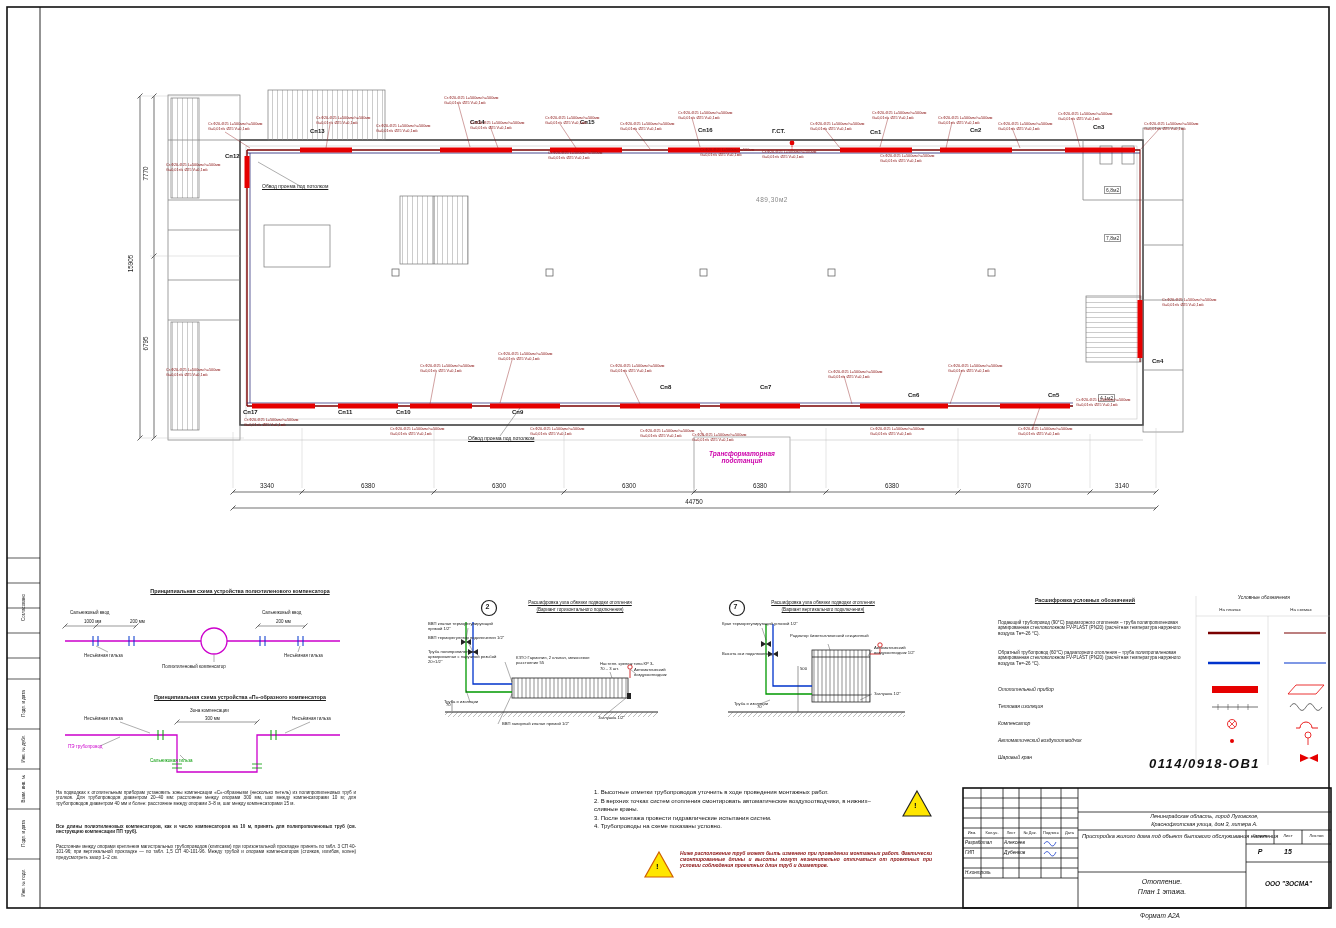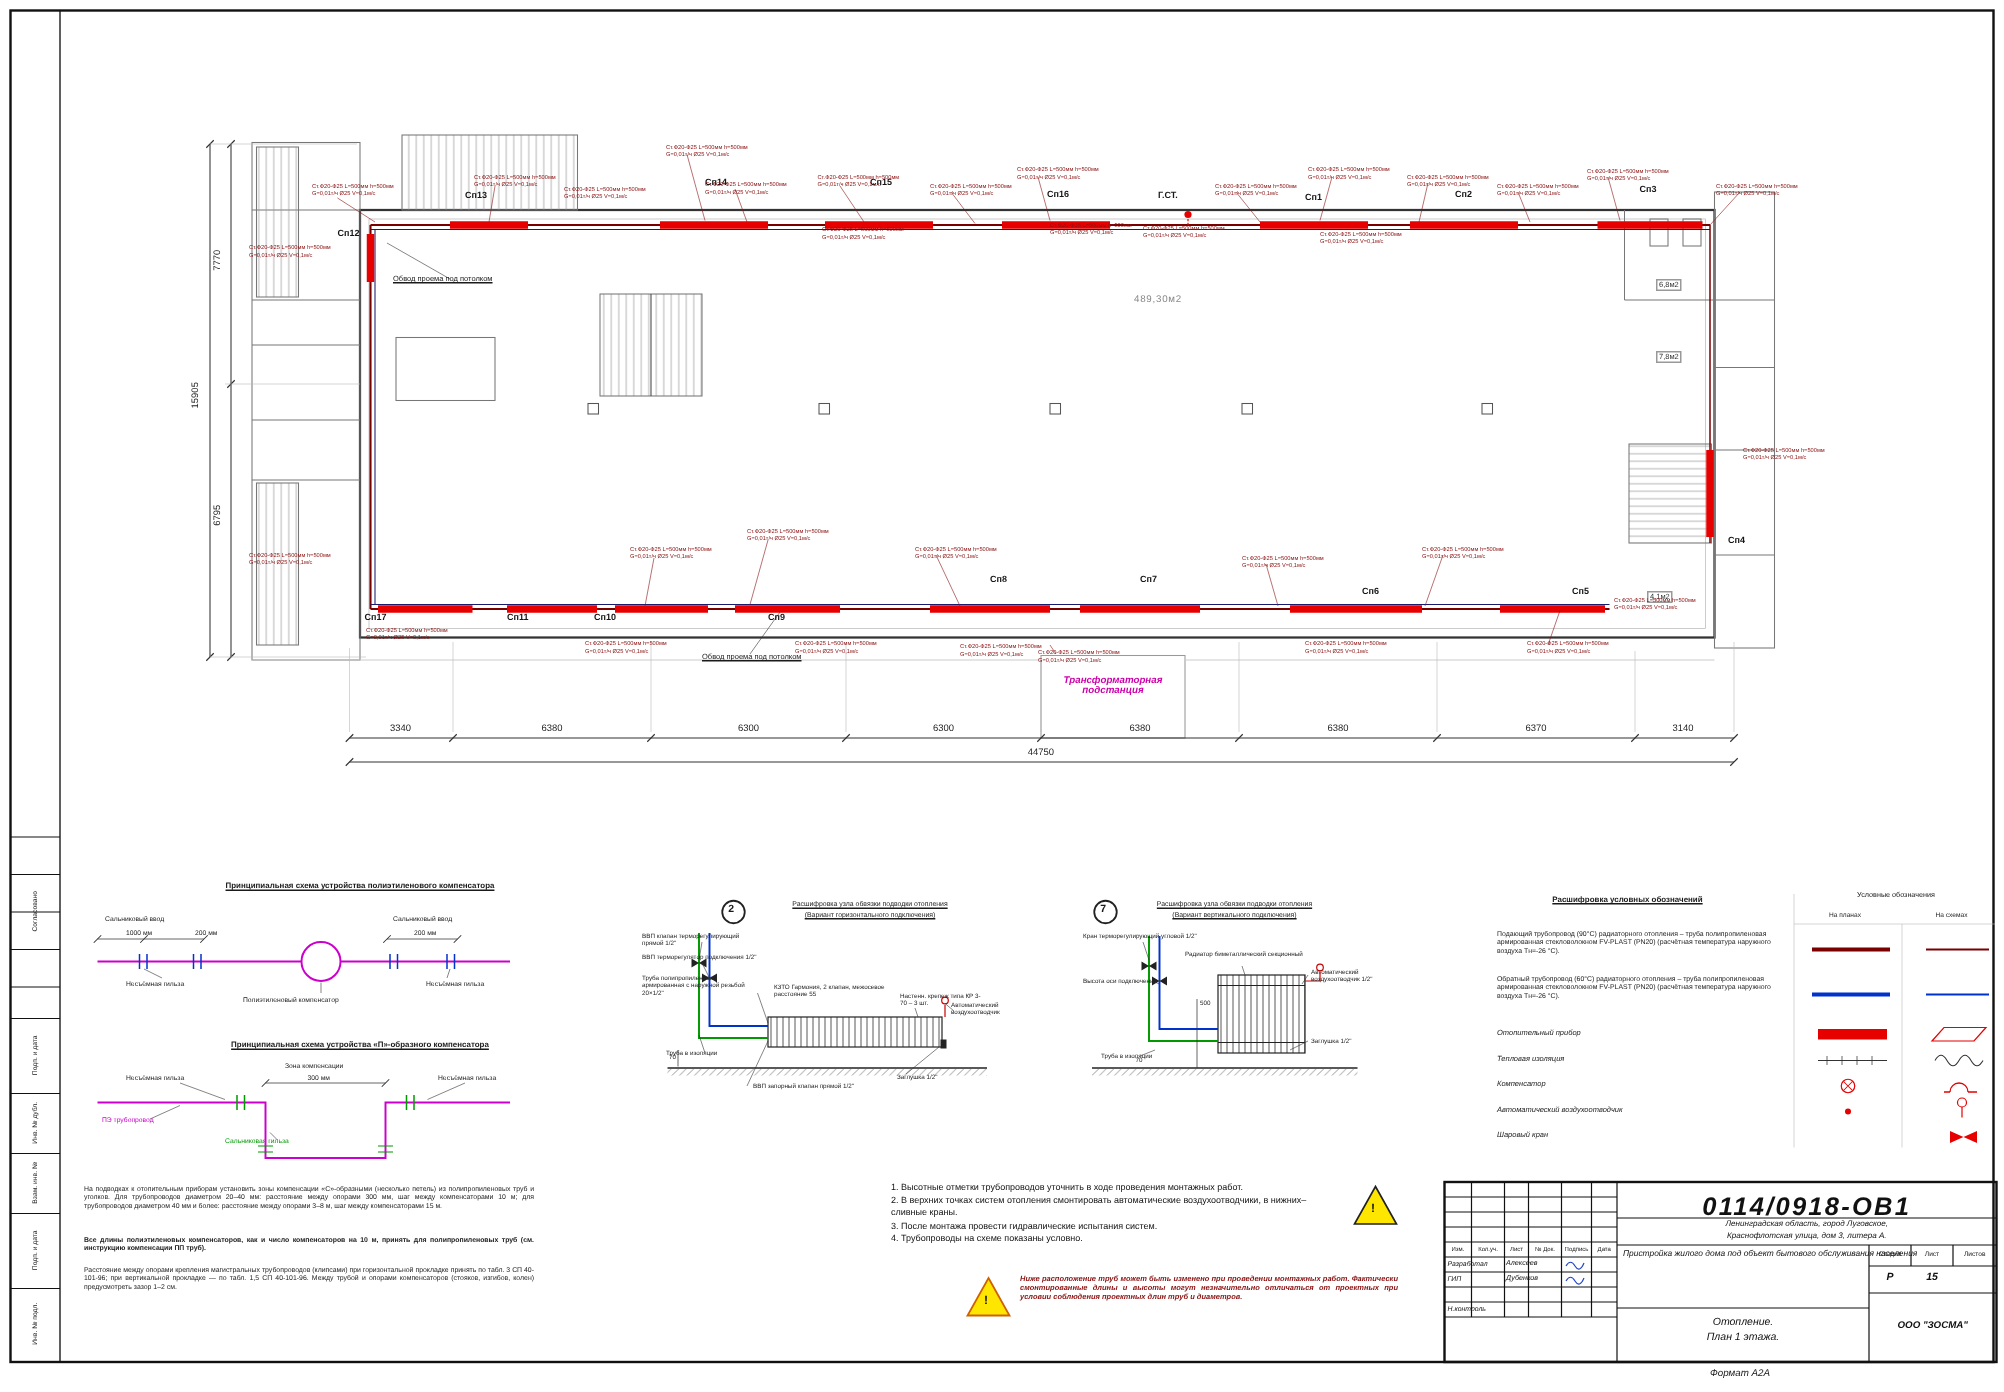--- a/index.html
+++ b/index.html
@@ -401,21 +401,21 @@
 <div class="t" style="left:594px;top:788px;width:300px">
   <div class="note">1. Высотные отметки трубопроводов уточнить в ходе проведения монтажных работ.</div>
   <div class="note">2. В верхних точках систем отопления смонтировать автоматические воздухоотводчики, в нижних–сливные краны.</div>
   <div class="note">3. После монтажа провести гидравлические испытания систем.</div>
   <div class="note">4. Трубопроводы на схеме показаны условно.</div>
 </div>
 <span class="bang" style="left:914px;top:801px">!</span>
 <span class="bang" style="left:656px;top:862px">!</span>
 <div class="t b i wr" style="left:680px;top:850px;width:252px;font-size:5px;line-height:6px;color:#8a1212;text-align:justify">Ниже расположение труб может быть изменено при проведении монтажных работ. Фактически смонтированные длины и высоты могут незначительно отличаться от проектных при условии соблюдения проектных длин труб и диаметров.</div>
 
-<span class="tbt b c" style="left:1078px;top:795px;width:253px;font-size:17px;letter-spacing:1.5px">0114/0918-ОВ1</span>
+<span class="tbt b c" style="left:1078px;top:756px;width:253px;font-size:13px;letter-spacing:1.5px">0114/0918-ОВ1</span>
 <span class="tbt c" style="left:1078px;top:813px;width:253px;font-size:5.4px">Ленинградская область, город Луговское,</span>
 <span class="tbt c" style="left:1078px;top:821px;width:253px;font-size:5.4px">Краснофлотская улица, дом 3, литера А.</span>
 <span class="t c" style="left:963px;top:830px;width:18px;font-size:4px">Изм.</span>
 <span class="t c" style="left:981px;top:830px;width:22px;font-size:4px">Кол.уч.</span>
 <span class="t c" style="left:1003px;top:830px;width:16px;font-size:4px">Лист</span>
 <span class="t c" style="left:1019px;top:830px;width:22px;font-size:4px">№ Док.</span>
 <span class="t c" style="left:1041px;top:830px;width:20px;font-size:4px">Подпись</span>
 <span class="t c" style="left:1061px;top:830px;width:17px;font-size:4px">Дата</span>
 <span class="tbt" style="left:965px;top:840px;font-size:4.6px">Разработал</span>
 <span class="tbt" style="left:1004px;top:840px;font-size:4.8px">Алексеев</span>

